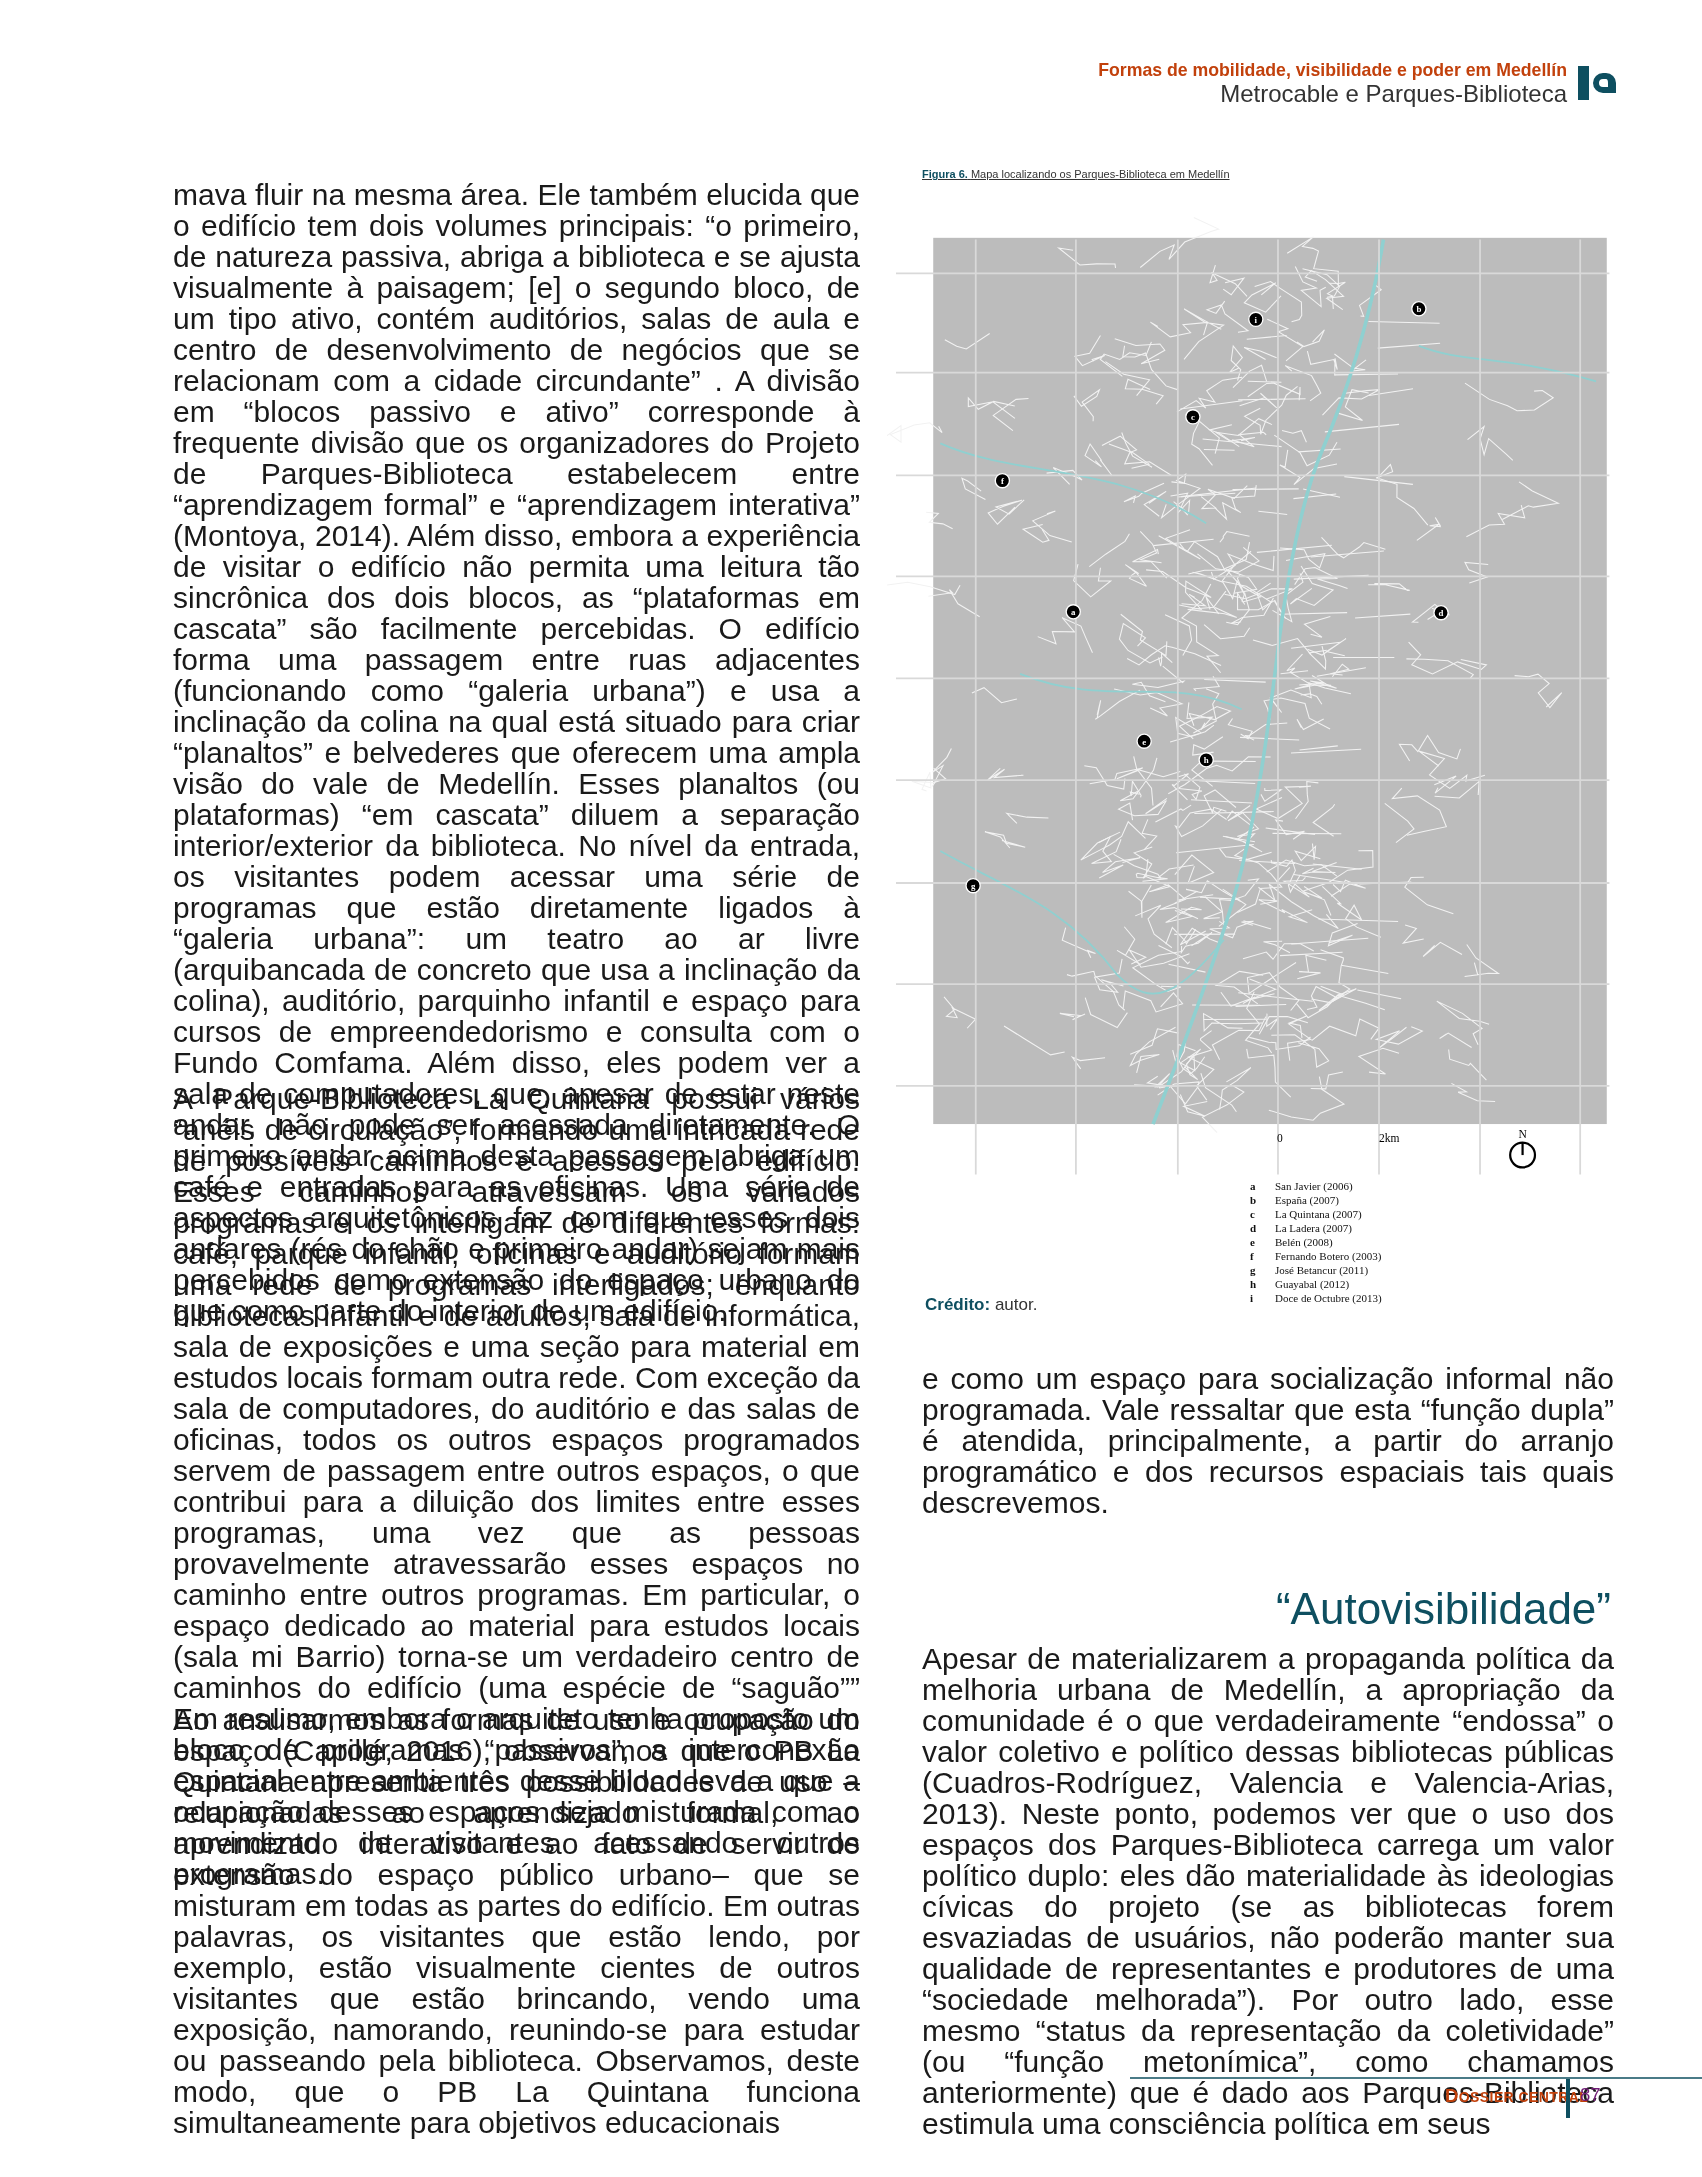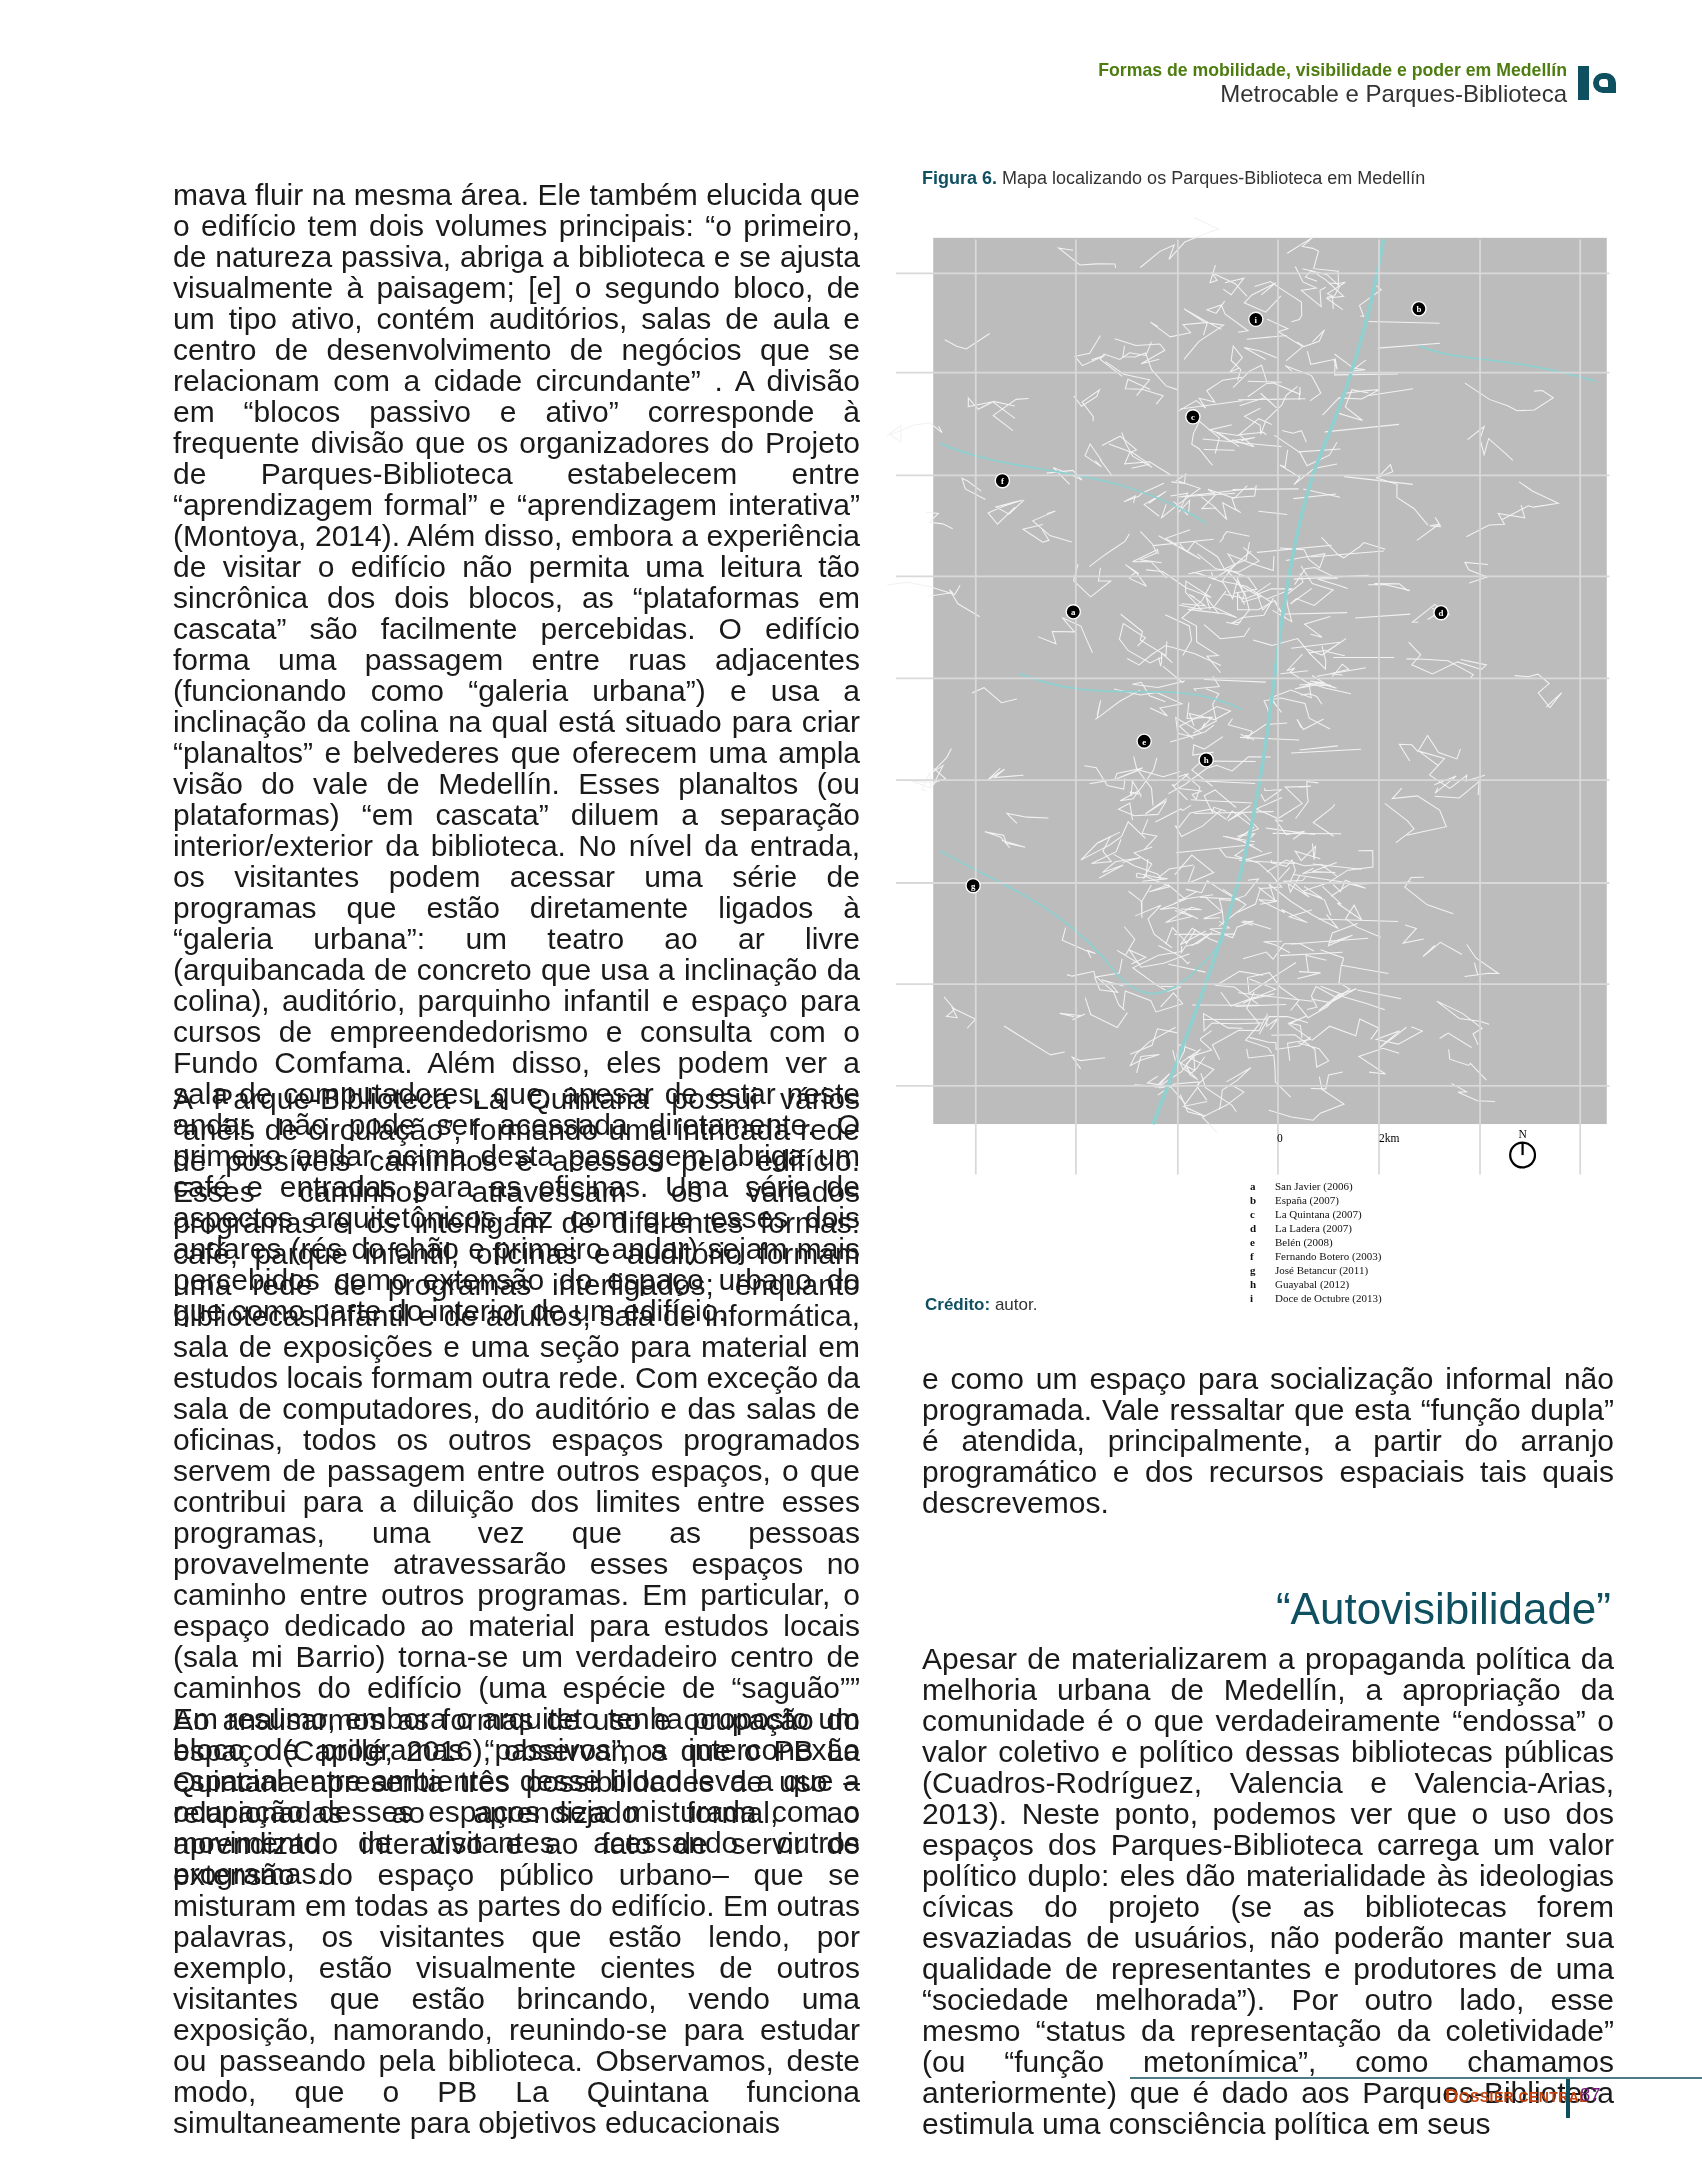--- a/index.html
+++ b/index.html
@@ -1,34 +1,34 @@
 <!DOCTYPE html>
 <html style="font-size:14px"><head>
 <meta charset="utf-8">
 <style>
   html, body { margin: 0; padding: 0; background: #ffffff; }
   body { width: 1702px; height: 2178px; position: relative; overflow: hidden;
          font-family: "Liberation Sans", sans-serif; color: #1a1a1a; }
 
   
   .running-header { position: absolute; right: 135px; top: 60px; text-align: right; line-height: 1.15; }
-  .rh-title { font-size: 17.7px; font-weight: bold; color: #4d7c0f; }
+  .rh-title { font-size: 17.7px; font-weight: bold; color: #c2410c; }
   .rh-subtitle { font-size: 24px; color: #333; }
   .logo { position: absolute; left: 1578px; top: 66px; width: 50px; height: 34px; }
   .logo .bar { position: absolute; left: 0; top: 0; width: 10.6px; height: 34px; background: #0e4f60; }
   .logo .bowl { position: absolute; left: 15px; top: 7px; width: 23px; height: 19.5px; border: 6.2px solid #0e4f60; border-radius: 12.4px 12.4px 0 12.4px; box-sizing: border-box; border-right-width: 8px; }
 
   
   .col { position: absolute; font-size: 30px; line-height: 31px; text-align: justify; }
   .col-left { left: 173px; width: 687px; }
   .col-right { left: 922px; width: 692px; }
   .para { margin: 0; }
 
   
-  .fig-caption { position: absolute; left: 922px; top: 168px; font-size: 18px; color: #333; }
+  .fig-caption { position: absolute; left: 922px; top: 168px; font-size: 11px; color: #333; text-decoration: underline; }
   .fig-caption .lbl { color: #0e4f60; font-weight: bold; }
   .figure { position: absolute; left: 887px; top: 213px; width: 727px; height: 966px; }
   .figure svg { display: block; }
   .legend { position: absolute; left: 1250px; top: 1179px; font-family: "Liberation Serif", serif; font-size: 11px; line-height: 14px; color: #111; }
   .legend .row { display: flex; }
   .legend .key { width: 25px; font-weight: bold; }
   .credit { position: absolute; left: 925px; top: 1295px; font-size: 17px; color: #333; }
   .credit .lbl { color: #0e4f60; font-weight: bold; }
 
   .section-heading { position: absolute; right: 91px; top: 1584px; font-size: 44px; color: #0e4f60; }

